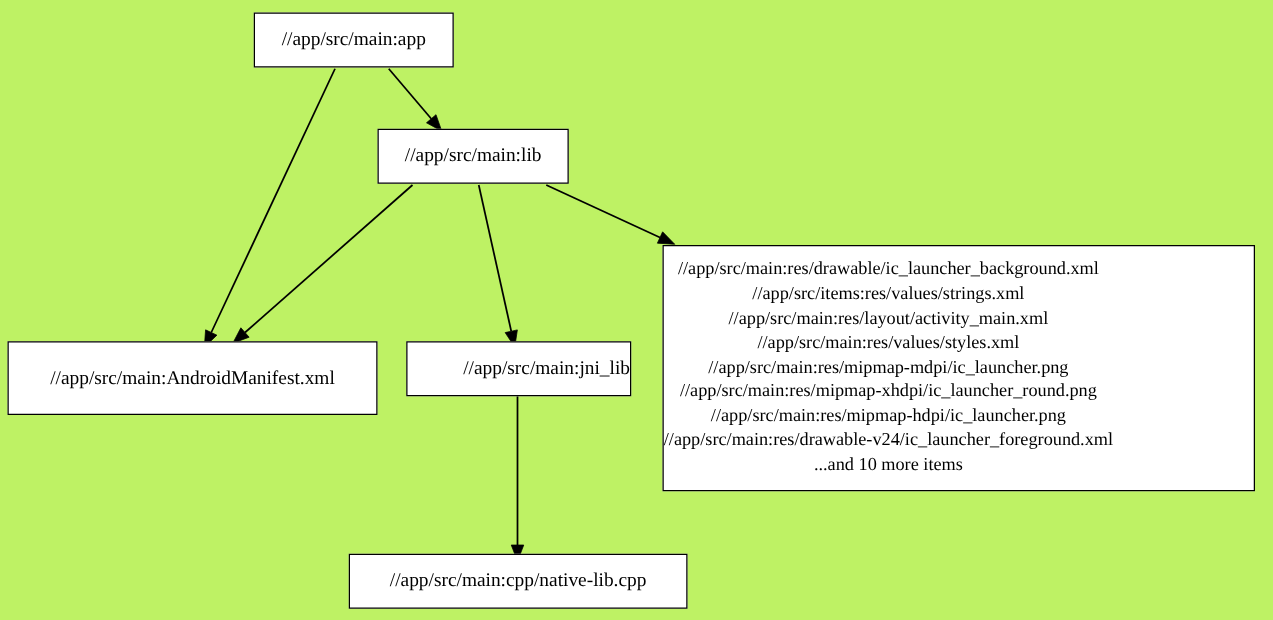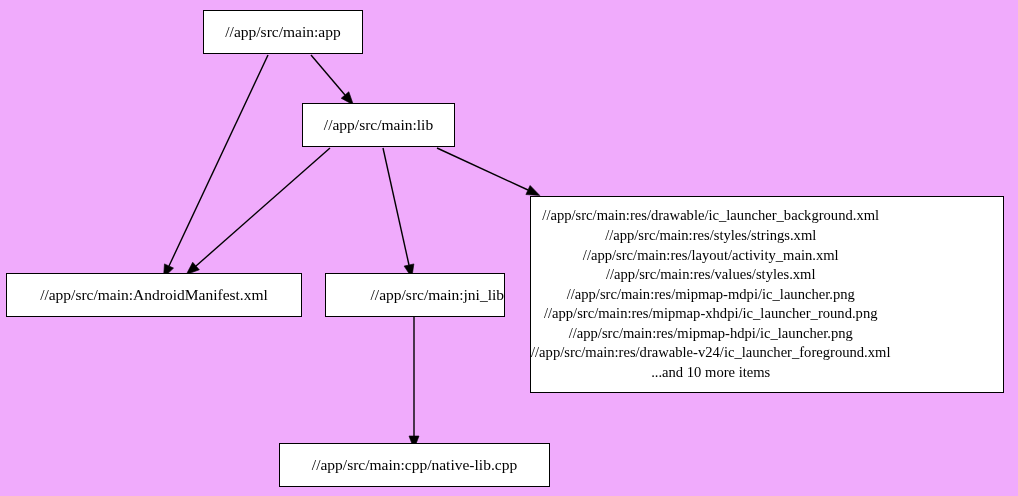--- a/index.html
+++ b/index.html
@@ -4,21 +4,21 @@
 <style>
   html, body {
     margin: 0;
     padding: 0;
     background: #ffffff;
   }
   #graph-canvas {
     position: relative;
     width: 1018px;
     height: 496px;
-    background: #f0abfc;
+    background: #bef264;
     font-family: "Liberation Serif", "DejaVu Serif", serif;
     overflow: hidden;
   }
   svg.graph-edges {
     position: absolute;
     left: 0;
     top: 0;
     width: 1018px;
     height: 496px;
   }
@@ -93,33 +93,33 @@
       </g>
     </svg>
 
   <div id="node-layer">
       <div class="node" style="left: 203px; top: 10px; width: 160px; height: 44px;">
         <span class="node-label">//app/src/main:app</span>
       </div>
       <div class="node" style="left: 302px; top: 103px; width: 153px; height: 44px; font-family: Liberation Serif, serif;">
         <span class="node-label">//app/src/main:lib</span>
       </div>
-      <div class="node" style="left: 6px; top: 273px; width: 296px; height: 44px;">
+      <div class="node" style="left: 6px; top: 273px; width: 296px; height: 59px;">
         <span class="node-label">//app/src/main:AndroidManifest.xml</span>
       </div>
       <div class="node" style="left: 325px; top: 273px; width: 180px; height: 44px; justify-content: flex-end;">
         <span class="node-label">//app/src/main:jni_lib</span>
       </div>
       <div class="node" style="left: 279px; top: 443px; width: 271px; height: 44px;">
         <span class="node-label">//app/src/main:cpp/native-lib.cpp</span>
       </div>
       <div class="node node-multi" style="left: 530px; top: 196px; width: 474px; height: 197px;">
         <div class="node-label">
           <span class="multi-line">//app/src/main:res/drawable/ic_launcher_background.xml</span>
-          <span class="multi-line">//app/src/main:res/styles/strings.xml</span>
+          <span class="multi-line">//app/src/items:res/values/strings.xml</span>
           <span class="multi-line">//app/src/main:res/layout/activity_main.xml</span>
           <span class="multi-line">//app/src/main:res/values/styles.xml</span>
           <span class="multi-line">//app/src/main:res/mipmap-mdpi/ic_launcher.png</span>
           <span class="multi-line">//app/src/main:res/mipmap-xhdpi/ic_launcher_round.png</span>
           <span class="multi-line">//app/src/main:res/mipmap-hdpi/ic_launcher.png</span>
           <span class="multi-line">//app/src/main:res/drawable-v24/ic_launcher_foreground.xml</span>
           <span class="multi-line">...and 10 more items</span>
         </div>
       </div>
     </div>

